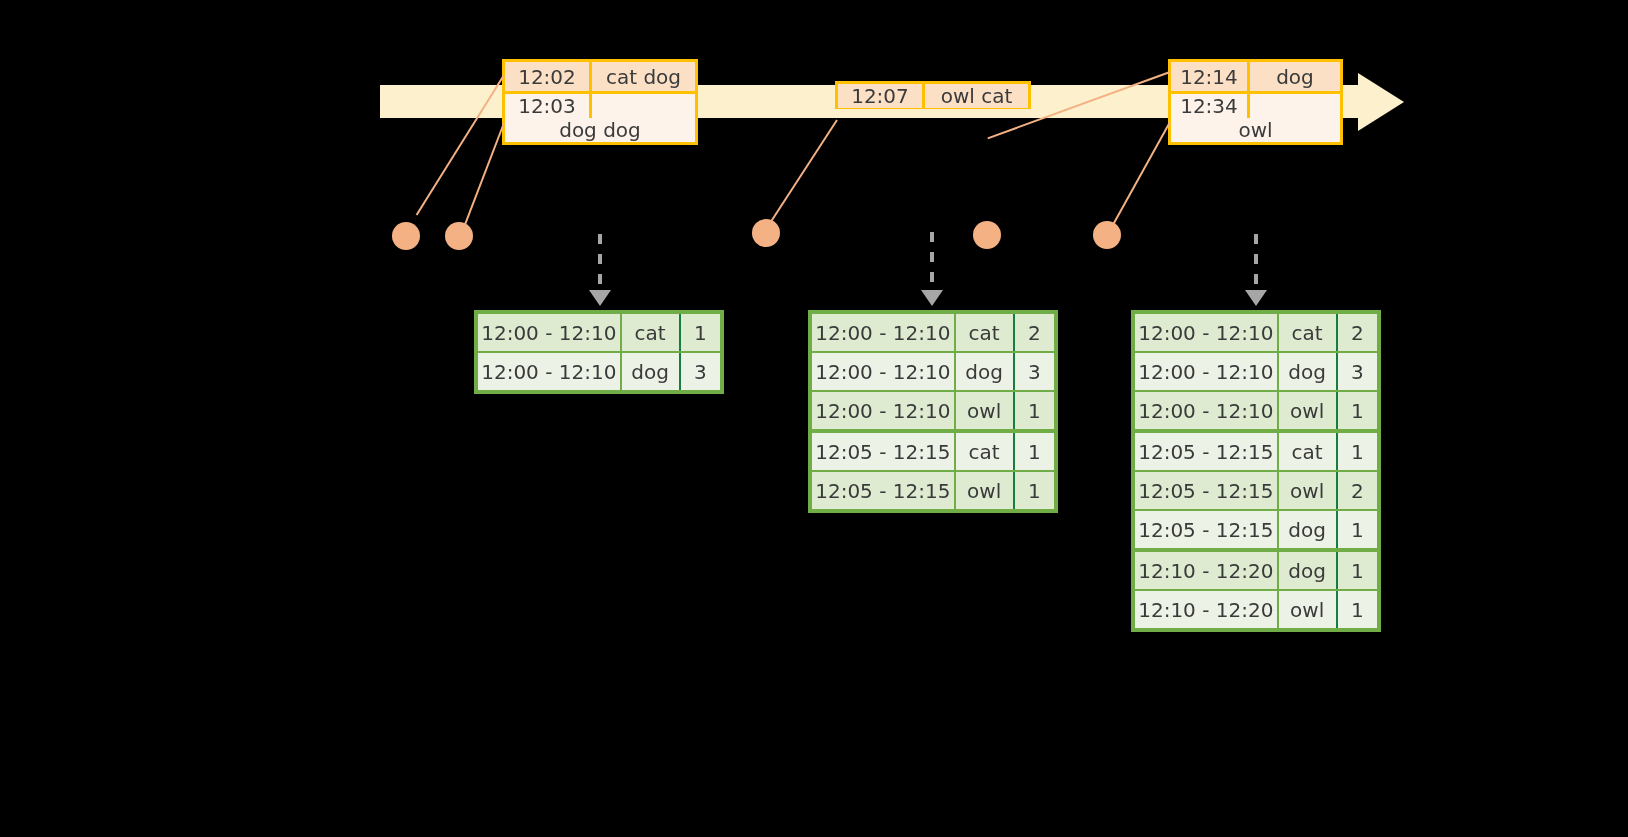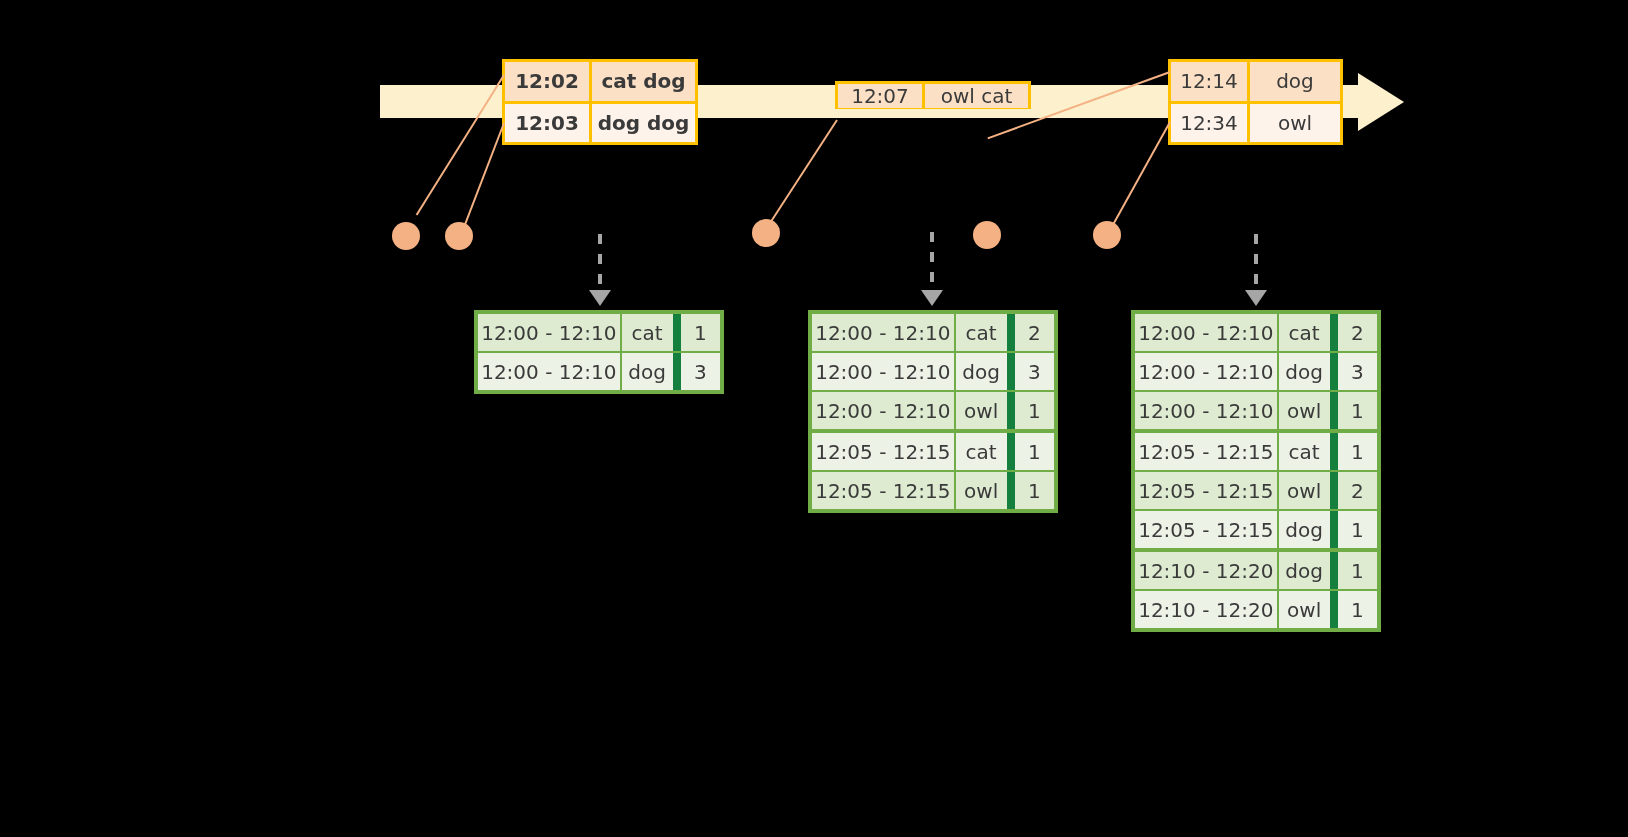--- a/index.html
+++ b/index.html
@@ -14,27 +14,27 @@
   .timeline-head{position:absolute;left:1358px;top:73px;width:0;height:0;
       border-top:29px solid transparent;border-bottom:29px solid transparent;
       border-left:46px solid #FDF0CC;}
 
   
   .evt{position:absolute;border:3px solid #FFC000;box-sizing:border-box;
        display:flex;flex-direction:column;}
   .evt-row{display:flex;flex:1 1 0;}
   .evt-row + .evt-row{border-top:3px solid #FFC000;}
   .evt-row.shade-a{background:#FBE0C6;}
-  .evt-row.shade-b{background:#FDF3EA;}
+  .evt-row.shade-b{background:#FDF3EA;flex-direction:column;}
   .evt-time{width:84px;display:flex;align-items:center;justify-content:center;
       border-right:3px solid #FFC000;font-size:20px;color:#3a3a3a;}
   .evt-val{flex:1;display:flex;align-items:center;justify-content:center;
       font-size:20px;color:#3a3a3a;}
 
-  #evt-1{left:502px;top:59px;width:196px;height:86px;font-weight:bold;}
+  #evt-1{left:502px;top:59px;width:196px;height:86px;}
   #evt-2{left:835px;top:81px;width:196px;height:28px;}
   #evt-3{left:1168px;top:59px;width:175px;height:86px;}
   #evt-3 .evt-time{width:76px;}
 
   
   .dot{position:absolute;width:28px;height:28px;border-radius:50%;
        background:#F4B183;}
   .leader{position:absolute;background:#F4B183;width:2px;transform-origin:50% 0;}
 
   
@@ -48,21 +48,21 @@
   
   .gtable{position:absolute;border:4px solid #70AD47;box-sizing:border-box;}
   .grow{display:flex;}
   .grow.shade-a{background:#DEEBD1;}
   .grow.shade-b{background:#EDF2E7;}
   .grow + .grow{border-top:2px solid #70AD47;}
   .grow.group-sep{border-top:4px solid #70AD47;}
   .gcell{display:flex;align-items:center;justify-content:center;
       font-size:20px;color:#3a3a3a;height:37px;box-sizing:border-box;}
   .gc-window{width:146px;border-right:2px solid #70AD47;}
-  .gc-key{width:60px;border-right:8px solid #15803d;}
+  .gc-key{width:60px;border-right:2px solid #15803d;}
   .gc-count{width:40px;}
 
   #tbl-1{left:474px;top:310px;width:250px;}
   #tbl-2{left:808px;top:310px;width:250px;}
   #tbl-3{left:1131px;top:310px;width:250px;}
 </style>
 </head>
 <body>
 
 <div class="stage">

